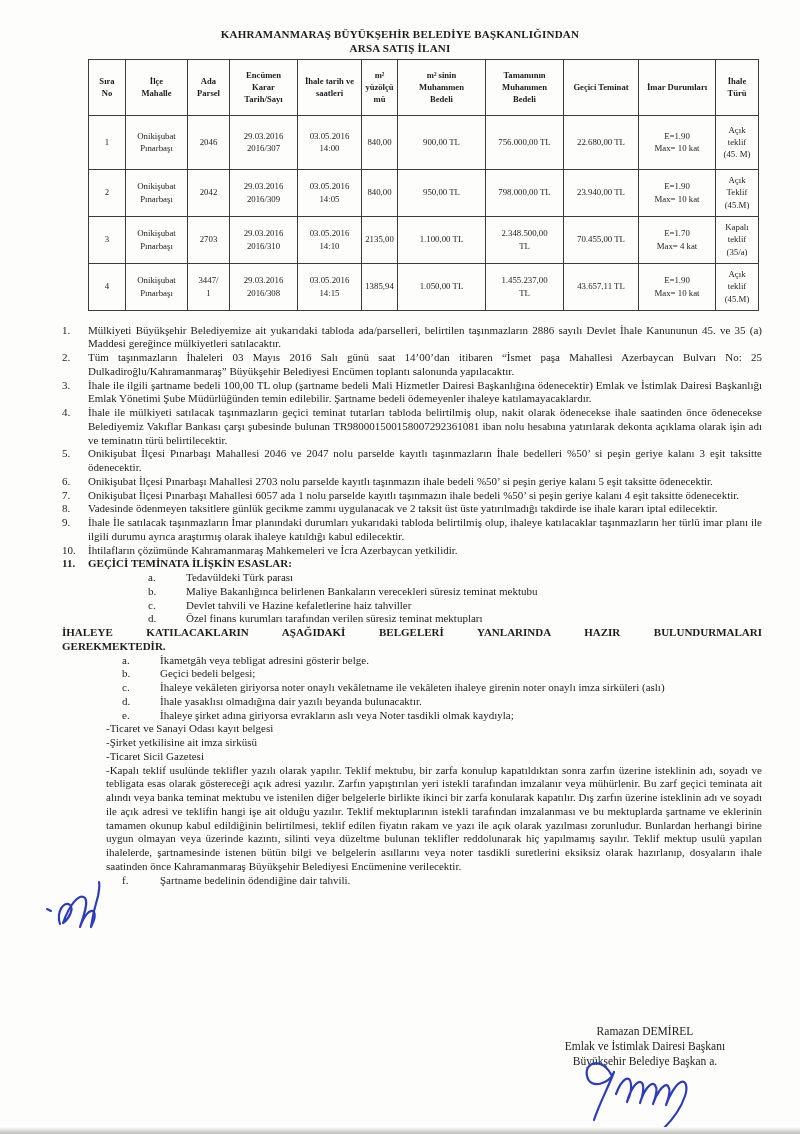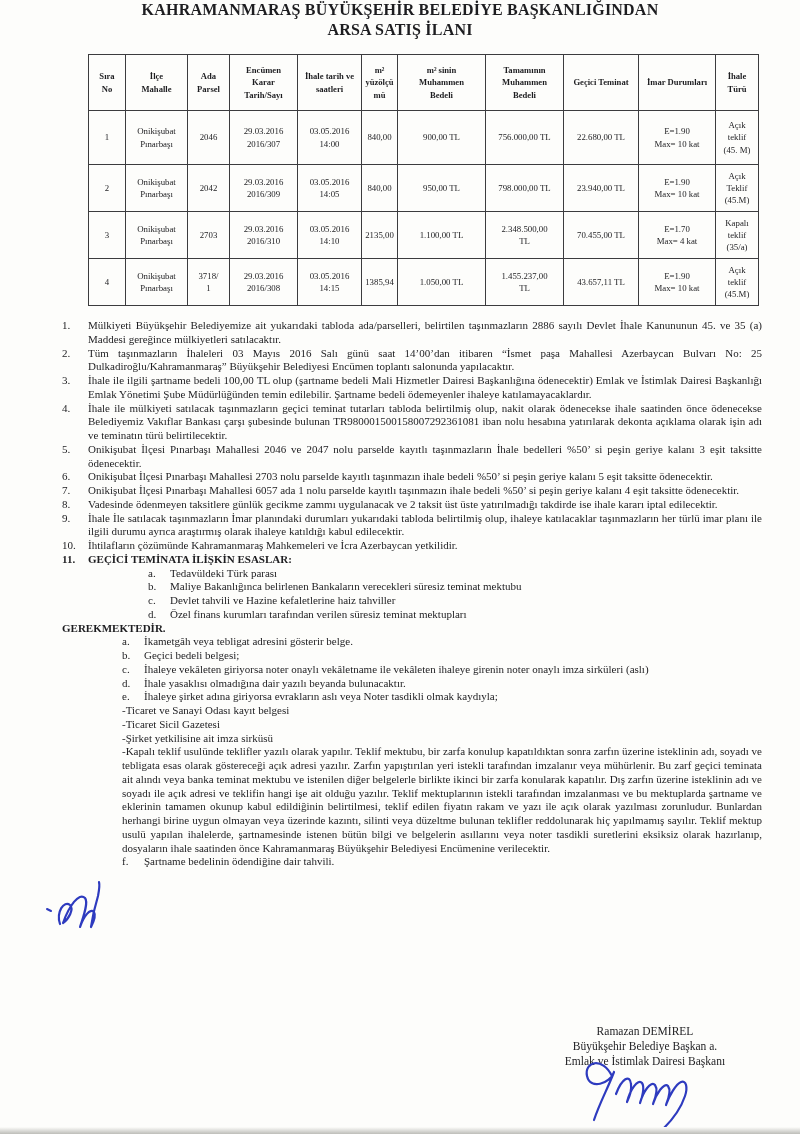--- a/index.html
+++ b/index.html
@@ -2,42 +2,42 @@
 <html style="--ink: #2e3bbf; --text: #1d1d20;"><head>
 <meta charset="utf-8">
 <style>
   * { margin:0; padding:0; box-sizing:border-box; }
   :root { --ink:#2e3bbf; --text:#1d1d20; }
   body { width:800px; background:#e9e9e6; font-family:"Liberation Serif", serif; }
   .page { position:relative; width:800px; height:1134px; background:#fdfdfb; color:var(--text); overflow:hidden; }
   .page::after { content:""; position:absolute; left:0; right:0; bottom:0; height:7px;
                  background:linear-gradient(#fdfdfb, #bdbdb8); }
 
-  .doc-title { text-align:center; font-weight:bold; font-size:16px;
+  .doc-title { padding-top:28px; text-align:center; font-weight:bold; font-size:11px;
                line-height:1.25; letter-spacing:.2px; }
 
   table.sale-table { border-collapse:collapse; table-layout:fixed; width:670px;
-                     margin:14px 40px 0 88px; }
+                     margin:3px 40px 0 88px; }
   .sale-table th, .sale-table td {
       border:1px solid #3c3c3e; text-align:center; vertical-align:middle;
       white-space:pre-line; padding:2px 1px; line-height:1.4; }
   .sale-table th { font-weight:bold; font-size:8.6px; height:56px; }
   .sale-table td { font-size:8.8px; height:47px; }
   .sale-table tr.r0 td { height:54px; }
 
   .list { margin:13px 38px 0 62px; font-size:11px; line-height:1.25; text-align:justify; }
   .li { display:flex; }
   .li .num { flex:0 0 26px; }
   .li .txt { flex:1; min-width:0;font-family:Liberation Serif, serif; }
   .li.bold-item .num, .li.bold-item .txt { font-weight:bold; }
   .justify-last { display:block; text-align:justify; text-align-last:justify; }
   .sub { display:flex; margin-left:60px; font-weight:normal; }
   .sub .letter { flex:0 0 22px; }
-  .sub .stxt { flex:1; min-width:0; }
-  .dash-block { margin-left:60px; font-weight:normal; }
+  .sub .stxt { flex:1; min-width:0;margin-left:16px; }
+  .dash-block { margin-left:44px; font-weight:normal; }
   .indent-13 { padding-left:57px; }
 
   .paraf { position:absolute; left:38px; top:872px; }
   .sig-block { position:absolute; left:500px; top:1024px; width:290px; text-align:center;
                font-size:11.5px; line-height:1.3; }
   .sig-svg { position:absolute; left:78px; top:26px; pointer-events:none; }
   svg path { fill:none; stroke:var(--ink); stroke-linecap:round; stroke-linejoin:round; }
 </style>
 </head>
 <body>
@@ -147,21 +147,21 @@
           <td>E=1.70
 Max= 4 kat</td>
           <td>Kapalı
 teklif
 (35/a)</td>
         </tr>
         <tr class="r3">
           <td>4</td>
           <td>Onikişubat
 Pınarbaşı</td>
-          <td>3718/
+          <td>3447/
 1</td>
           <td>29.03.2016
 2016/308</td>
           <td>03.05.2016
 14:15</td>
           <td>1385,94</td>
           <td>1.050,00 TL</td>
           <td>1.455.237,00
 TL</td>
           <td>43.657,11 TL</td>
@@ -235,20 +235,21 @@
         </span>
         <span class="sub">
           <span class="letter">d.</span>
           <span class="stxt">Özel finans kurumları tarafından verilen süresiz teminat mektupları</span>
         </span>
       </span>
     </div>
 
     <div class="li bold-item">
       <span class="txt">
+        <span class="justify-last">İHALEYE KATILACAKLARIN AŞAĞIDAKİ BELGELERİ YANLARINDA HAZIR BULUNDURMALARI</span>
         <span style="display:block">GEREKMEKTEDİR.</span>
         <span class="sub">
           <span class="letter">a.</span>
           <span class="stxt">İkametgâh veya tebligat adresini gösterir belge.</span>
         </span>
         <span class="sub">
           <span class="letter">b.</span>
           <span class="stxt">Geçici bedeli belgesi;</span>
         </span>
         <span class="sub">
@@ -257,41 +258,41 @@
         </span>
         <span class="sub">
           <span class="letter">d.</span>
           <span class="stxt">İhale yasaklısı olmadığına dair yazılı beyanda bulunacaktır.</span>
         </span>
         <span class="sub">
           <span class="letter">e.</span>
           <span class="stxt">İhaleye şirket adına giriyorsa evrakların aslı veya Noter tasdikli olmak kaydıyla;</span>
         </span>
         <span class="dash-block" style="display:block">-Ticaret ve Sanayi Odası kayıt belgesi</span>
+        <span class="dash-block" style="display:block">-Şirket yetkilisine ait imza sirküsü</span>
         <span class="dash-block" style="display:block">-Ticaret Sicil Gazetesi</span>
-        <span class="dash-block" style="display:block">-Şirket yetkilisine ait imza sirküsü</span>
         <span class="dash-block" style="display:block">-Kapalı teklif usulünde teklifler yazılı olarak yapılır. Teklif mektubu, bir zarfa konulup kapatıldıktan sonra zarfın üzerine isteklinin adı, soyadı ve tebligata esas olarak göstereceği açık adresi yazılır. Zarfın yapıştırılan yeri istekli tarafından imzalanır veya mühürlenir. Bu zarf geçici teminata ait alındı veya banka teminat mektubu ve istenilen diğer belgelerle birlikte ikinci bir zarfa konularak kapatılır. Dış zarfın üzerine isteklinin adı ve soyadı ile açık adresi ve teklifin hangi işe ait olduğu yazılır. Teklif mektuplarının istekli tarafından imzalanması ve bu mektuplarda şartname ve eklerinin tamamen okunup kabul edildiğinin belirtilmesi, teklif edilen fiyatın rakam ve yazı ile açık olarak yazılması zorunludur. Bunlardan herhangi birine uygun olmayan veya üzerinde kazıntı, silinti veya düzeltme bulunan teklifler reddolunarak hiç yapılmamış sayılır. Teklif mektup usulü yapılan ihalelerde, şartnamesinde istenen bütün bilgi ve belgelerin asıllarını veya noter tasdikli suretlerini eksiksiz olarak hazırlanıp, dosyaların ihale saatinden önce Kahramanmaraş Büyükşehir Belediyesi Encümenine verilecektir.</span>
         <span class="sub">
           <span class="letter">f.</span>
           <span class="stxt">Şartname bedelinin ödendiğine dair tahvili.</span>
         </span>
       </span>
     </div>
 
 
   </div>
 
   <svg class="paraf" width="66" height="84" viewBox="0 0 66 84">
     <path d="M9 37 l4 2" stroke-width="2"></path>
     <path d="M22 52 C18 40 26 28 32 33 C36 37 31 47 25 51 C31 34 41 20 47 26 C51 31 44 48 42 55 C46 44 52 36 56 40 C58 43 55 51 53 55 C54 48 57 34 60 24 C61 19 62 14 61 10" stroke-width="2.2"></path>
   </svg>
 
   <div class="sig-block">
     <div>Ramazan DEMİREL</div>
+    <div>Emlak ve İstimlak Dairesi Başkanı</div>
     <div>Büyükşehir Belediye Başkan a.</div>
-    <div>Emlak ve İstimlak Dairesi Başkanı</div>
     <svg class="sig-svg" width="150" height="80" viewBox="0 0 150 80">
       <path d="M34 26 C24 6 6 12 9 26 C12 40 32 34 36 22 M36 22 C30 38 22 52 16 70" stroke-width="2.2"></path>
       <path d="M38 44 C44 28 52 24 53 34 C54 42 51 48 49 52 C52 40 60 28 64 33 C67 37 64 48 62 53 C65 42 73 30 77 35 C80 39 77 49 75 54 C78 44 86 32 90 36 C93 40 90 50 88 55 C91 46 98 34 103 32 C108 30 110 37 107 46 C103 58 94 70 86 78" stroke-width="2.2"></path>
     </svg>
   </div>
 
 </div>
 
 </body></html>

